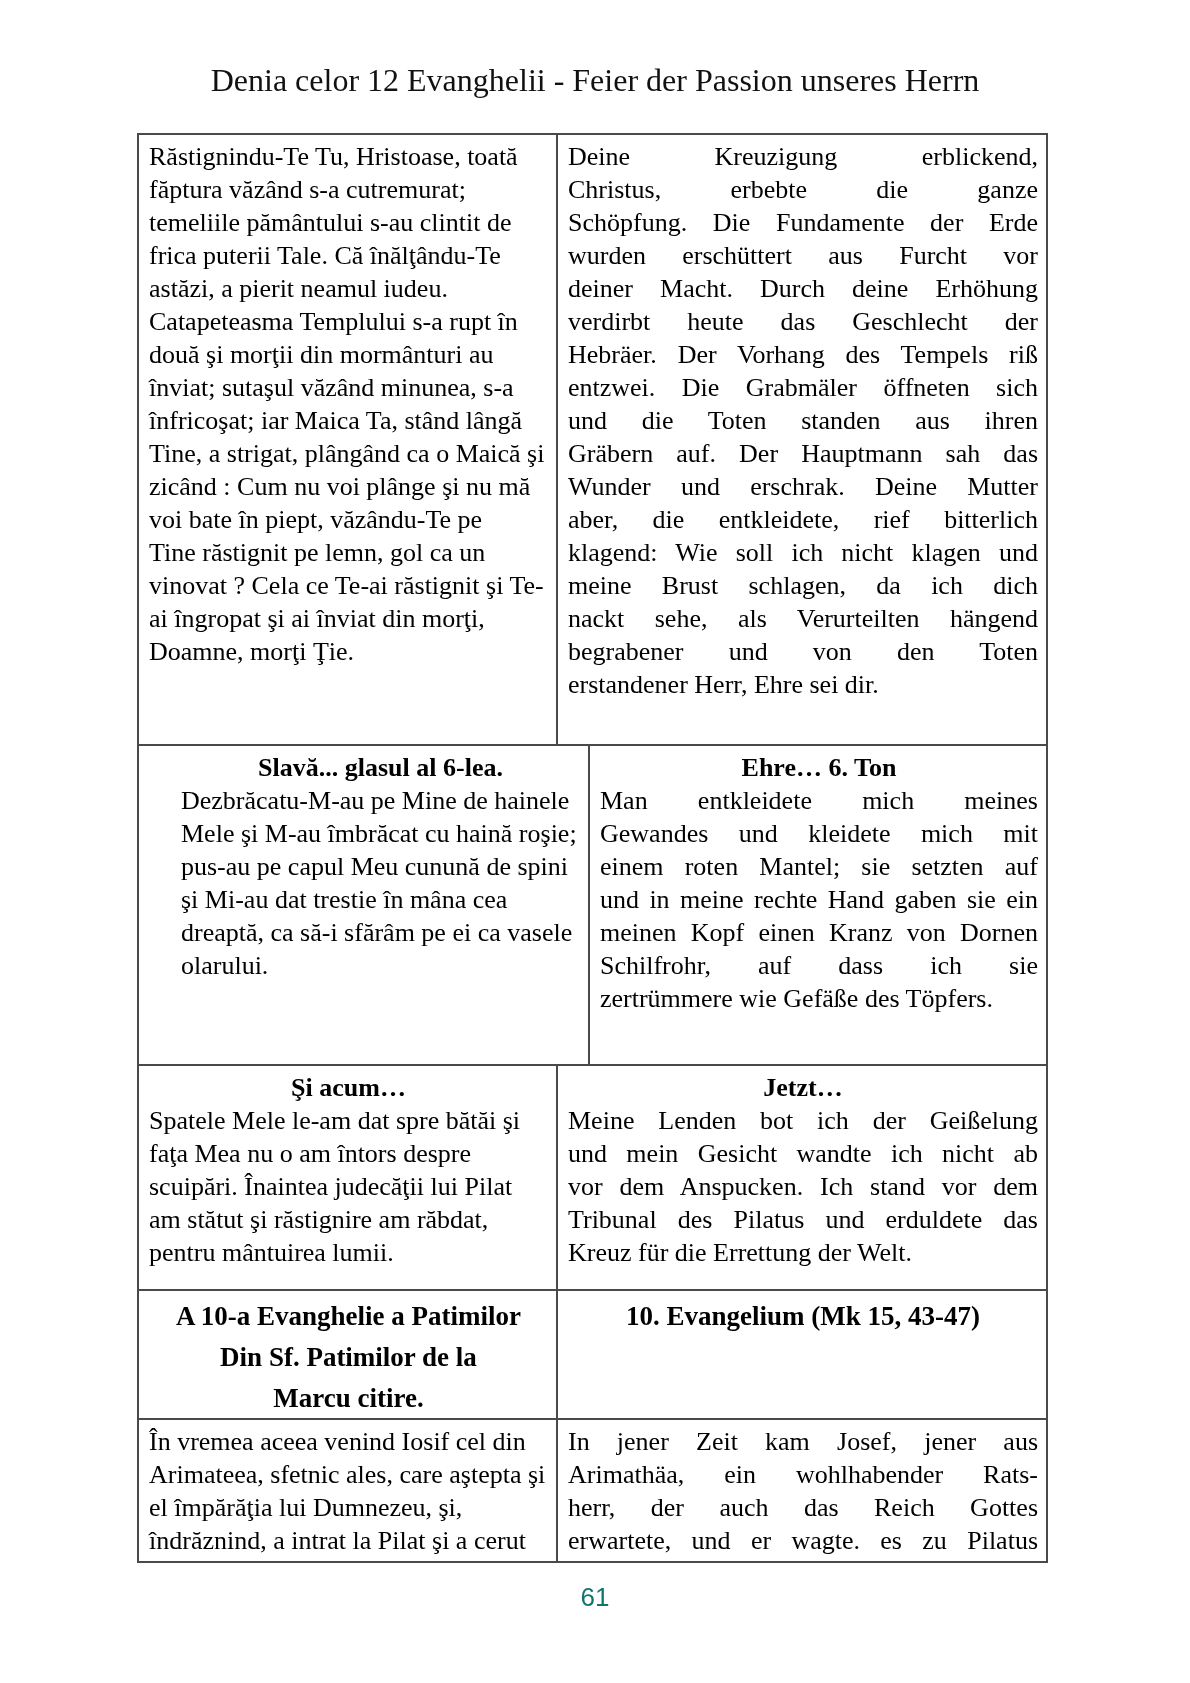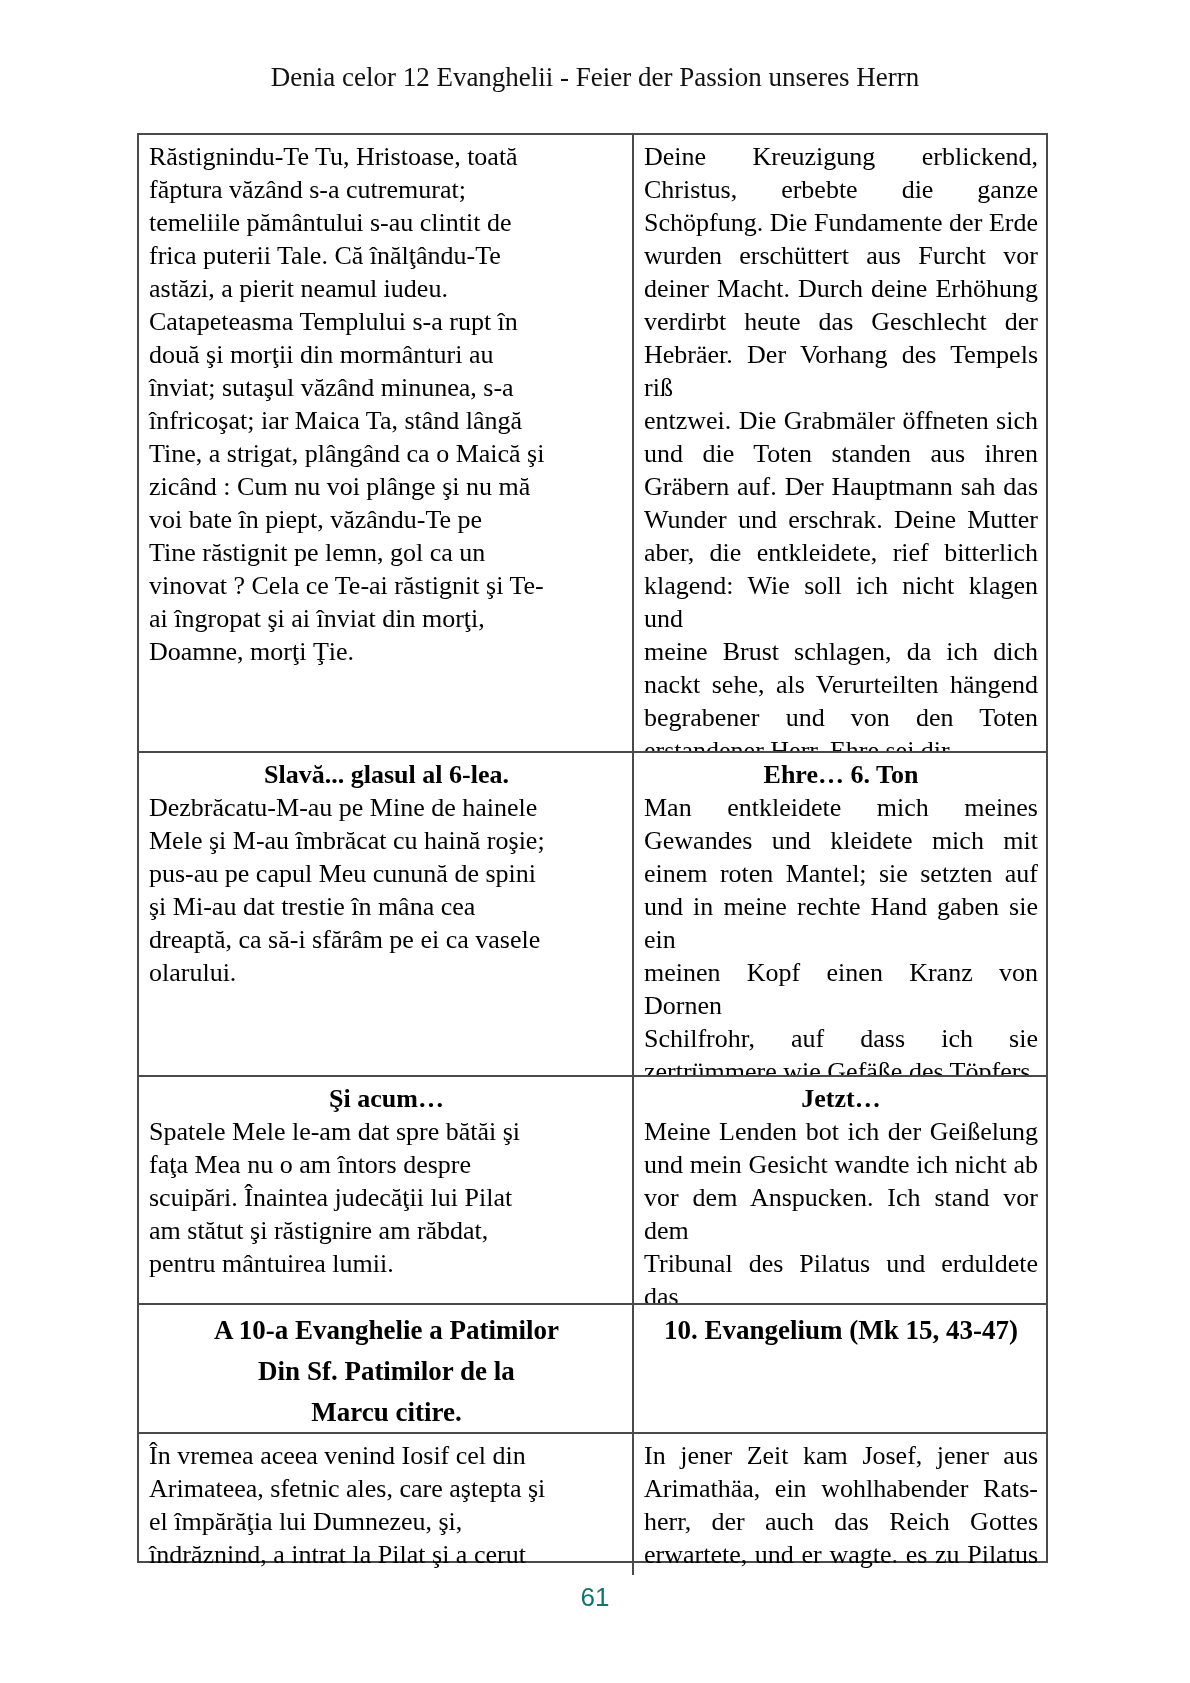--- a/index.html
+++ b/index.html
@@ -15,54 +15,54 @@
     color: #000000;
     font-family: "Liberation Serif", "DejaVu Serif", serif;
     overflow: hidden;
   }
   .page-header {
     position: absolute;
     top: 62px;
     left: 0;
     width: 1190px;
     text-align: center;
-    font-size: 27px;
+    font-size: 32px;
     color: #111111;
   }
   .content-table {
     position: absolute;
     left: 137px;
     top: 133px;
     width: 911px;
     height: 1430px;
     border: 2px solid #4a4a4a;
     box-sizing: border-box;
     display: flex;
     flex-direction: column;
   }
   .row {
     display: flex;
     box-sizing: border-box;
     border-bottom: 2px solid #4a4a4a;
   }
   .row:last-child { border-bottom: none; }
   .row-1 { height: 618px; }
-  .row-2 { height: 324px; }
+  .row-2 { height: 324px; padding-left: 32px; }
   .row-3 { height: 228px; }
   .row-4 { height: 129px; justify-content: center; }
   .row-5 { flex: 1; }
   .cell {
     box-sizing: border-box;
     padding: 5px 8px 4px 10px;
     font-size: 26px;
     line-height: 33px;
     overflow: hidden;
   }
   .cell-left {
-    width: 495px;
+    width: 419px;
     border-right: 2px solid #4a4a4a;
   }
   .cell-right { flex: 1; }
   .cell .line { text-align: left; }
   .cell-justify .cell-body .line {
     text-align: justify;
     text-align-last: justify;
   }
   .cell-justify .cell-body .line.last { text-align-last: left; }
   .cell-justify-all .cell-body .line {

